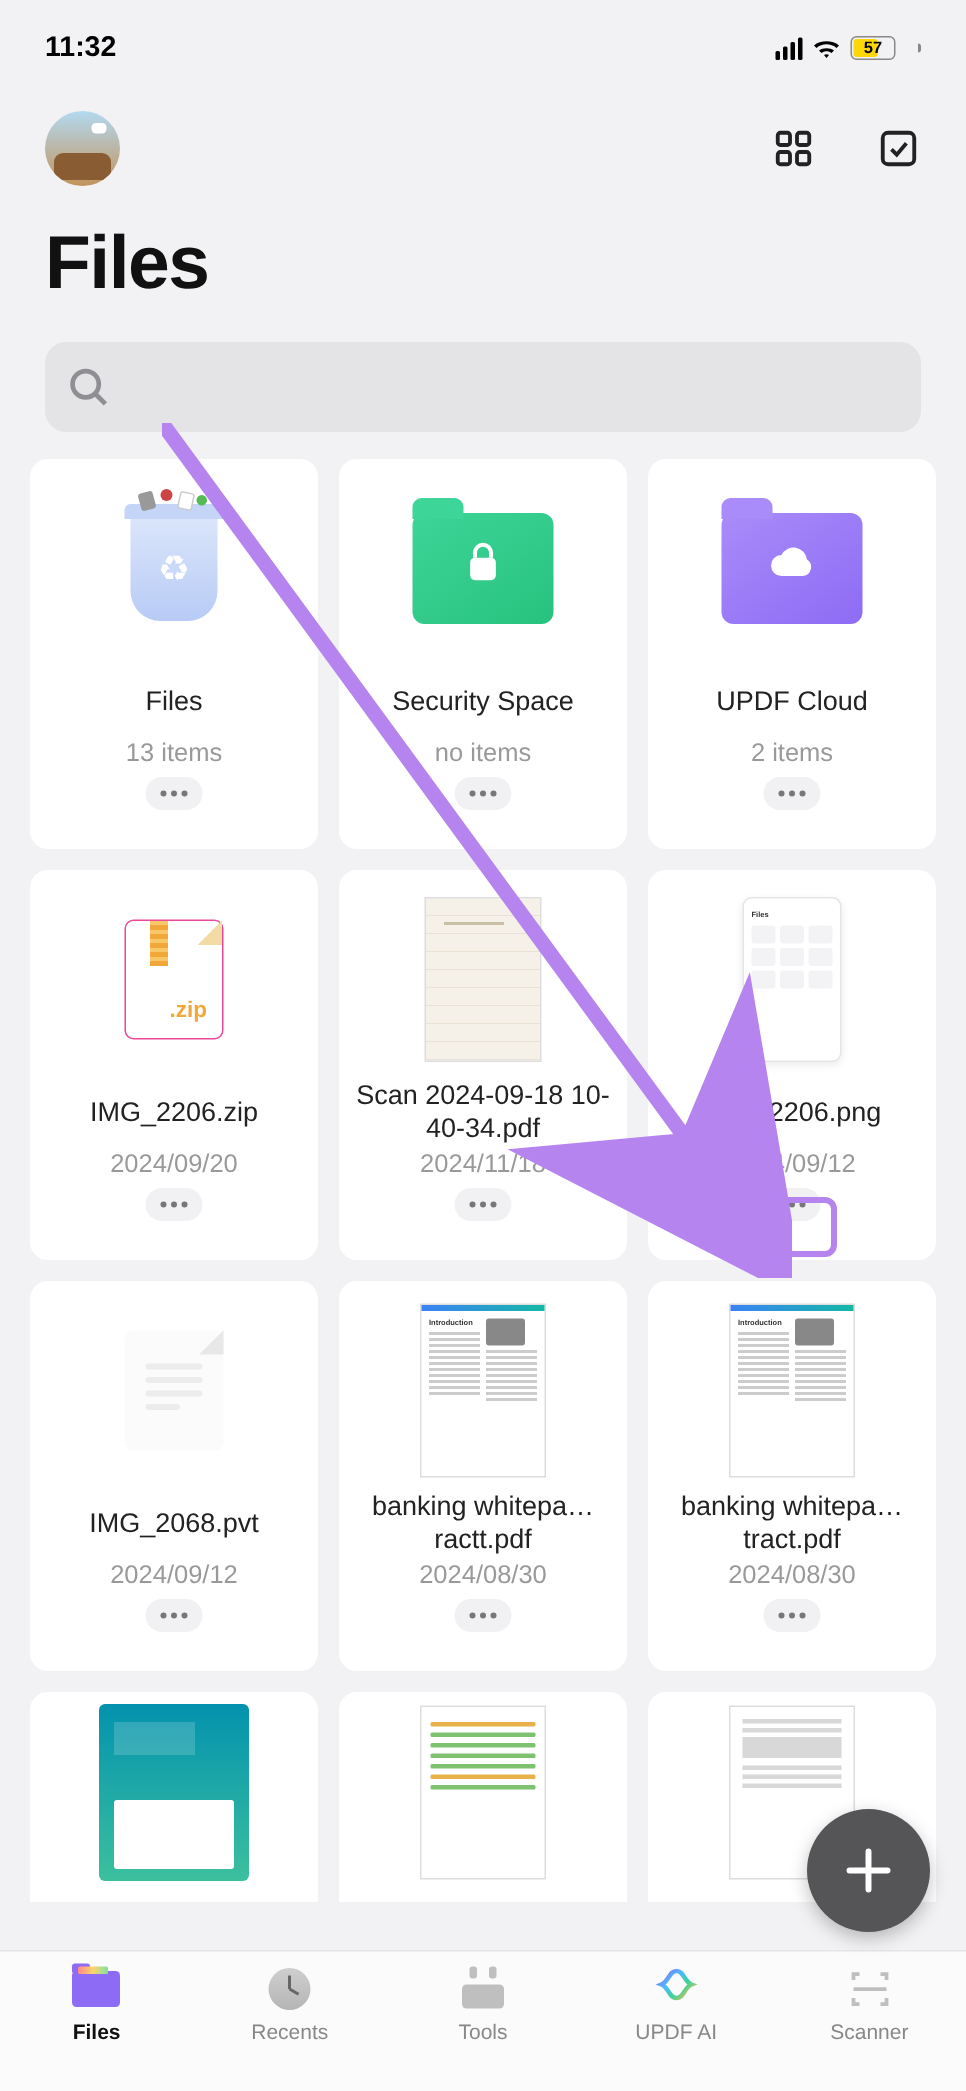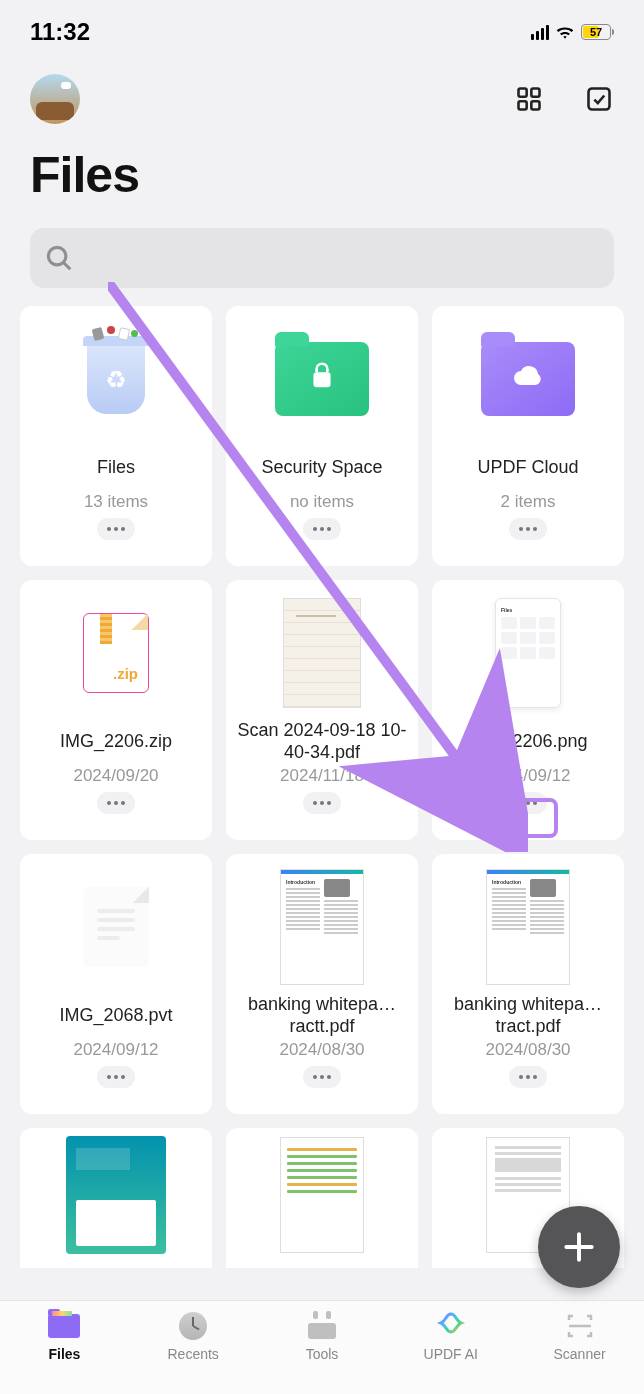--- a/index.html
+++ b/index.html
@@ -11,30 +11,30 @@
       position: relative;
       overflow: hidden;
     }
     .status-bar {
       display: flex;
       justify-content: space-between;
       align-items: center;
       padding: 12px 30px 4px;
       height: 56px;
     }
-    .status-time { font-size: 24px; font-weight: 600; }
+    .status-time { font-size: 19px; font-weight: 600; }
     .status-right { display: flex; align-items: center; gap: 6px; }
     .signal-bars { display: flex; align-items: flex-end; gap: 2px; }
     .signal-bars span { width: 3px; background: #000; border-radius: 1px; }
     .signal-bars span:nth-child(1) { height: 6px; }
     .signal-bars span:nth-child(2) { height: 9px; }
     .signal-bars span:nth-child(3) { height: 12px; }
     .signal-bars span:nth-child(4) { height: 15px; }
     .wifi-ico svg { width: 20px; height: 16px; display: block; }
-    .battery { display: flex; align-items: center; gap: 1px; }
+    .battery { display: flex; align-items: center; gap: 15px; }
     .battery-body {
       width: 30px; height: 16px; border: 1.5px solid #888; border-radius: 4px;
       position: relative; display: flex; align-items: center; justify-content: center;
     }
     .battery-fill {
       position: absolute; left: 1px; top: 1px; bottom: 1px; width: 57%;
       background: #ffd60a; border-radius: 2px;
     }
     .battery-text { position: relative; font-size: 11px; font-weight: 700; color: #000; }
     .battery-cap { width: 2px; height: 6px; background: #888; border-radius: 0 2px 2px 0; }

